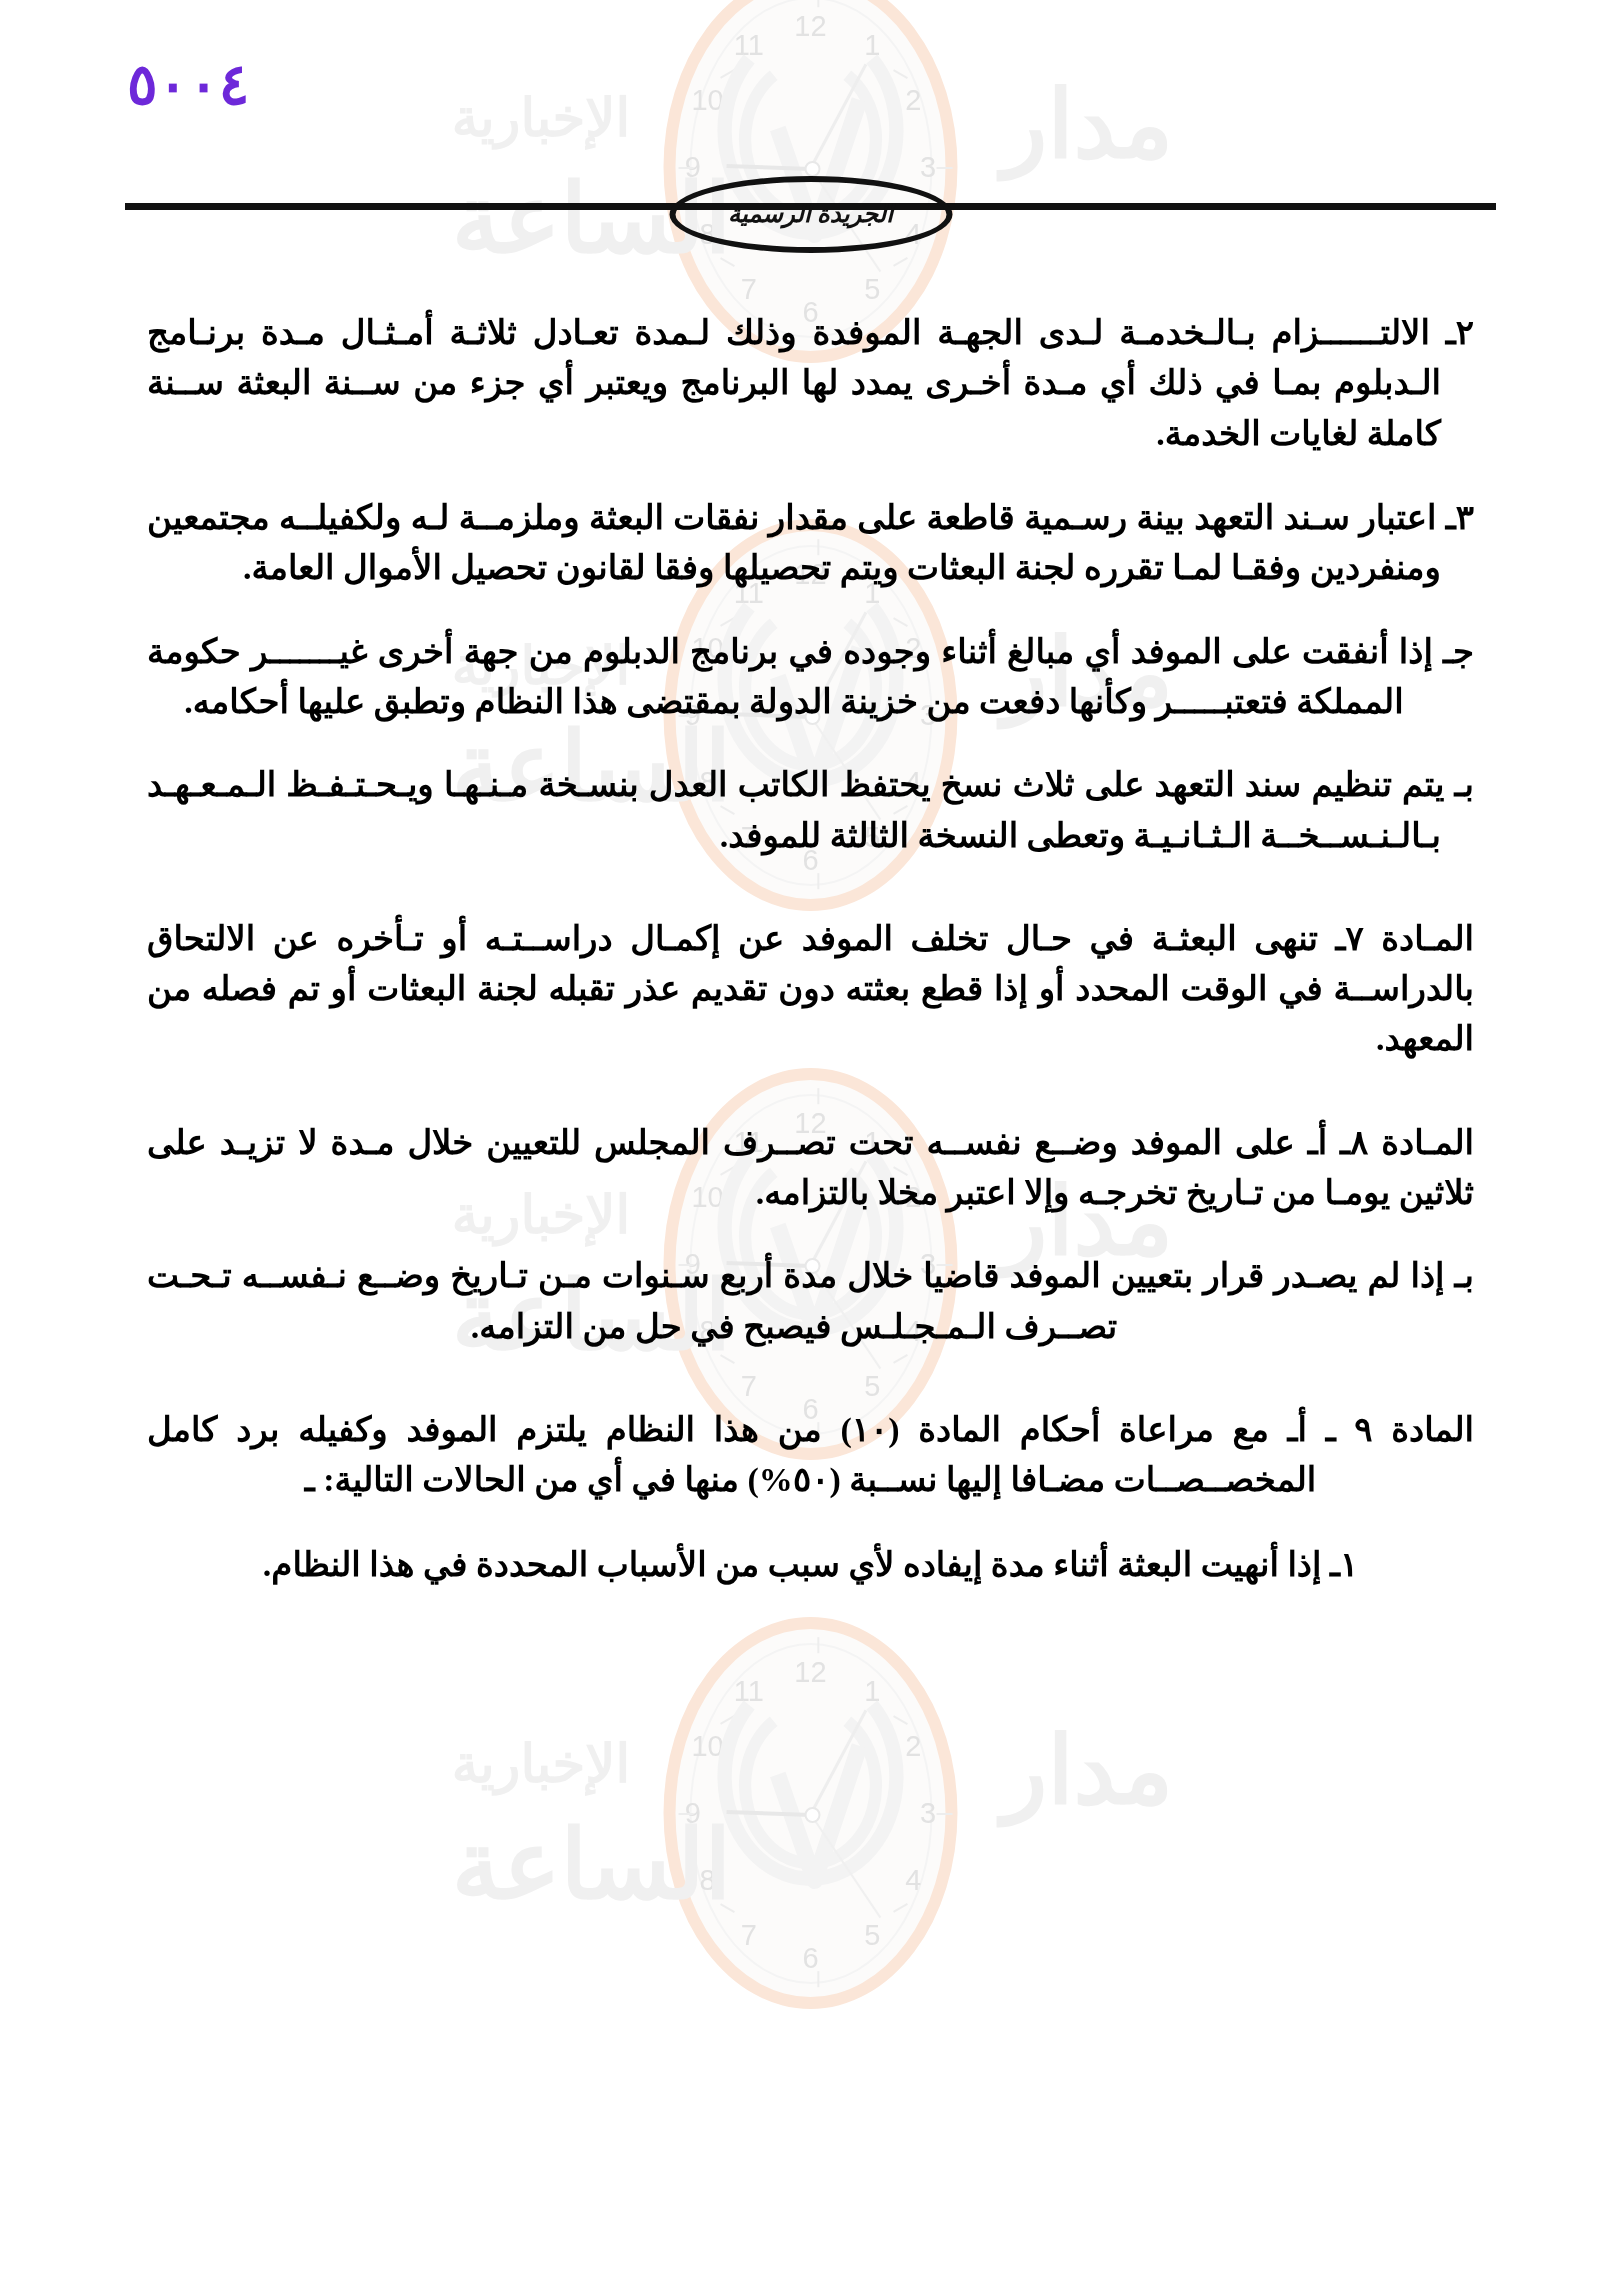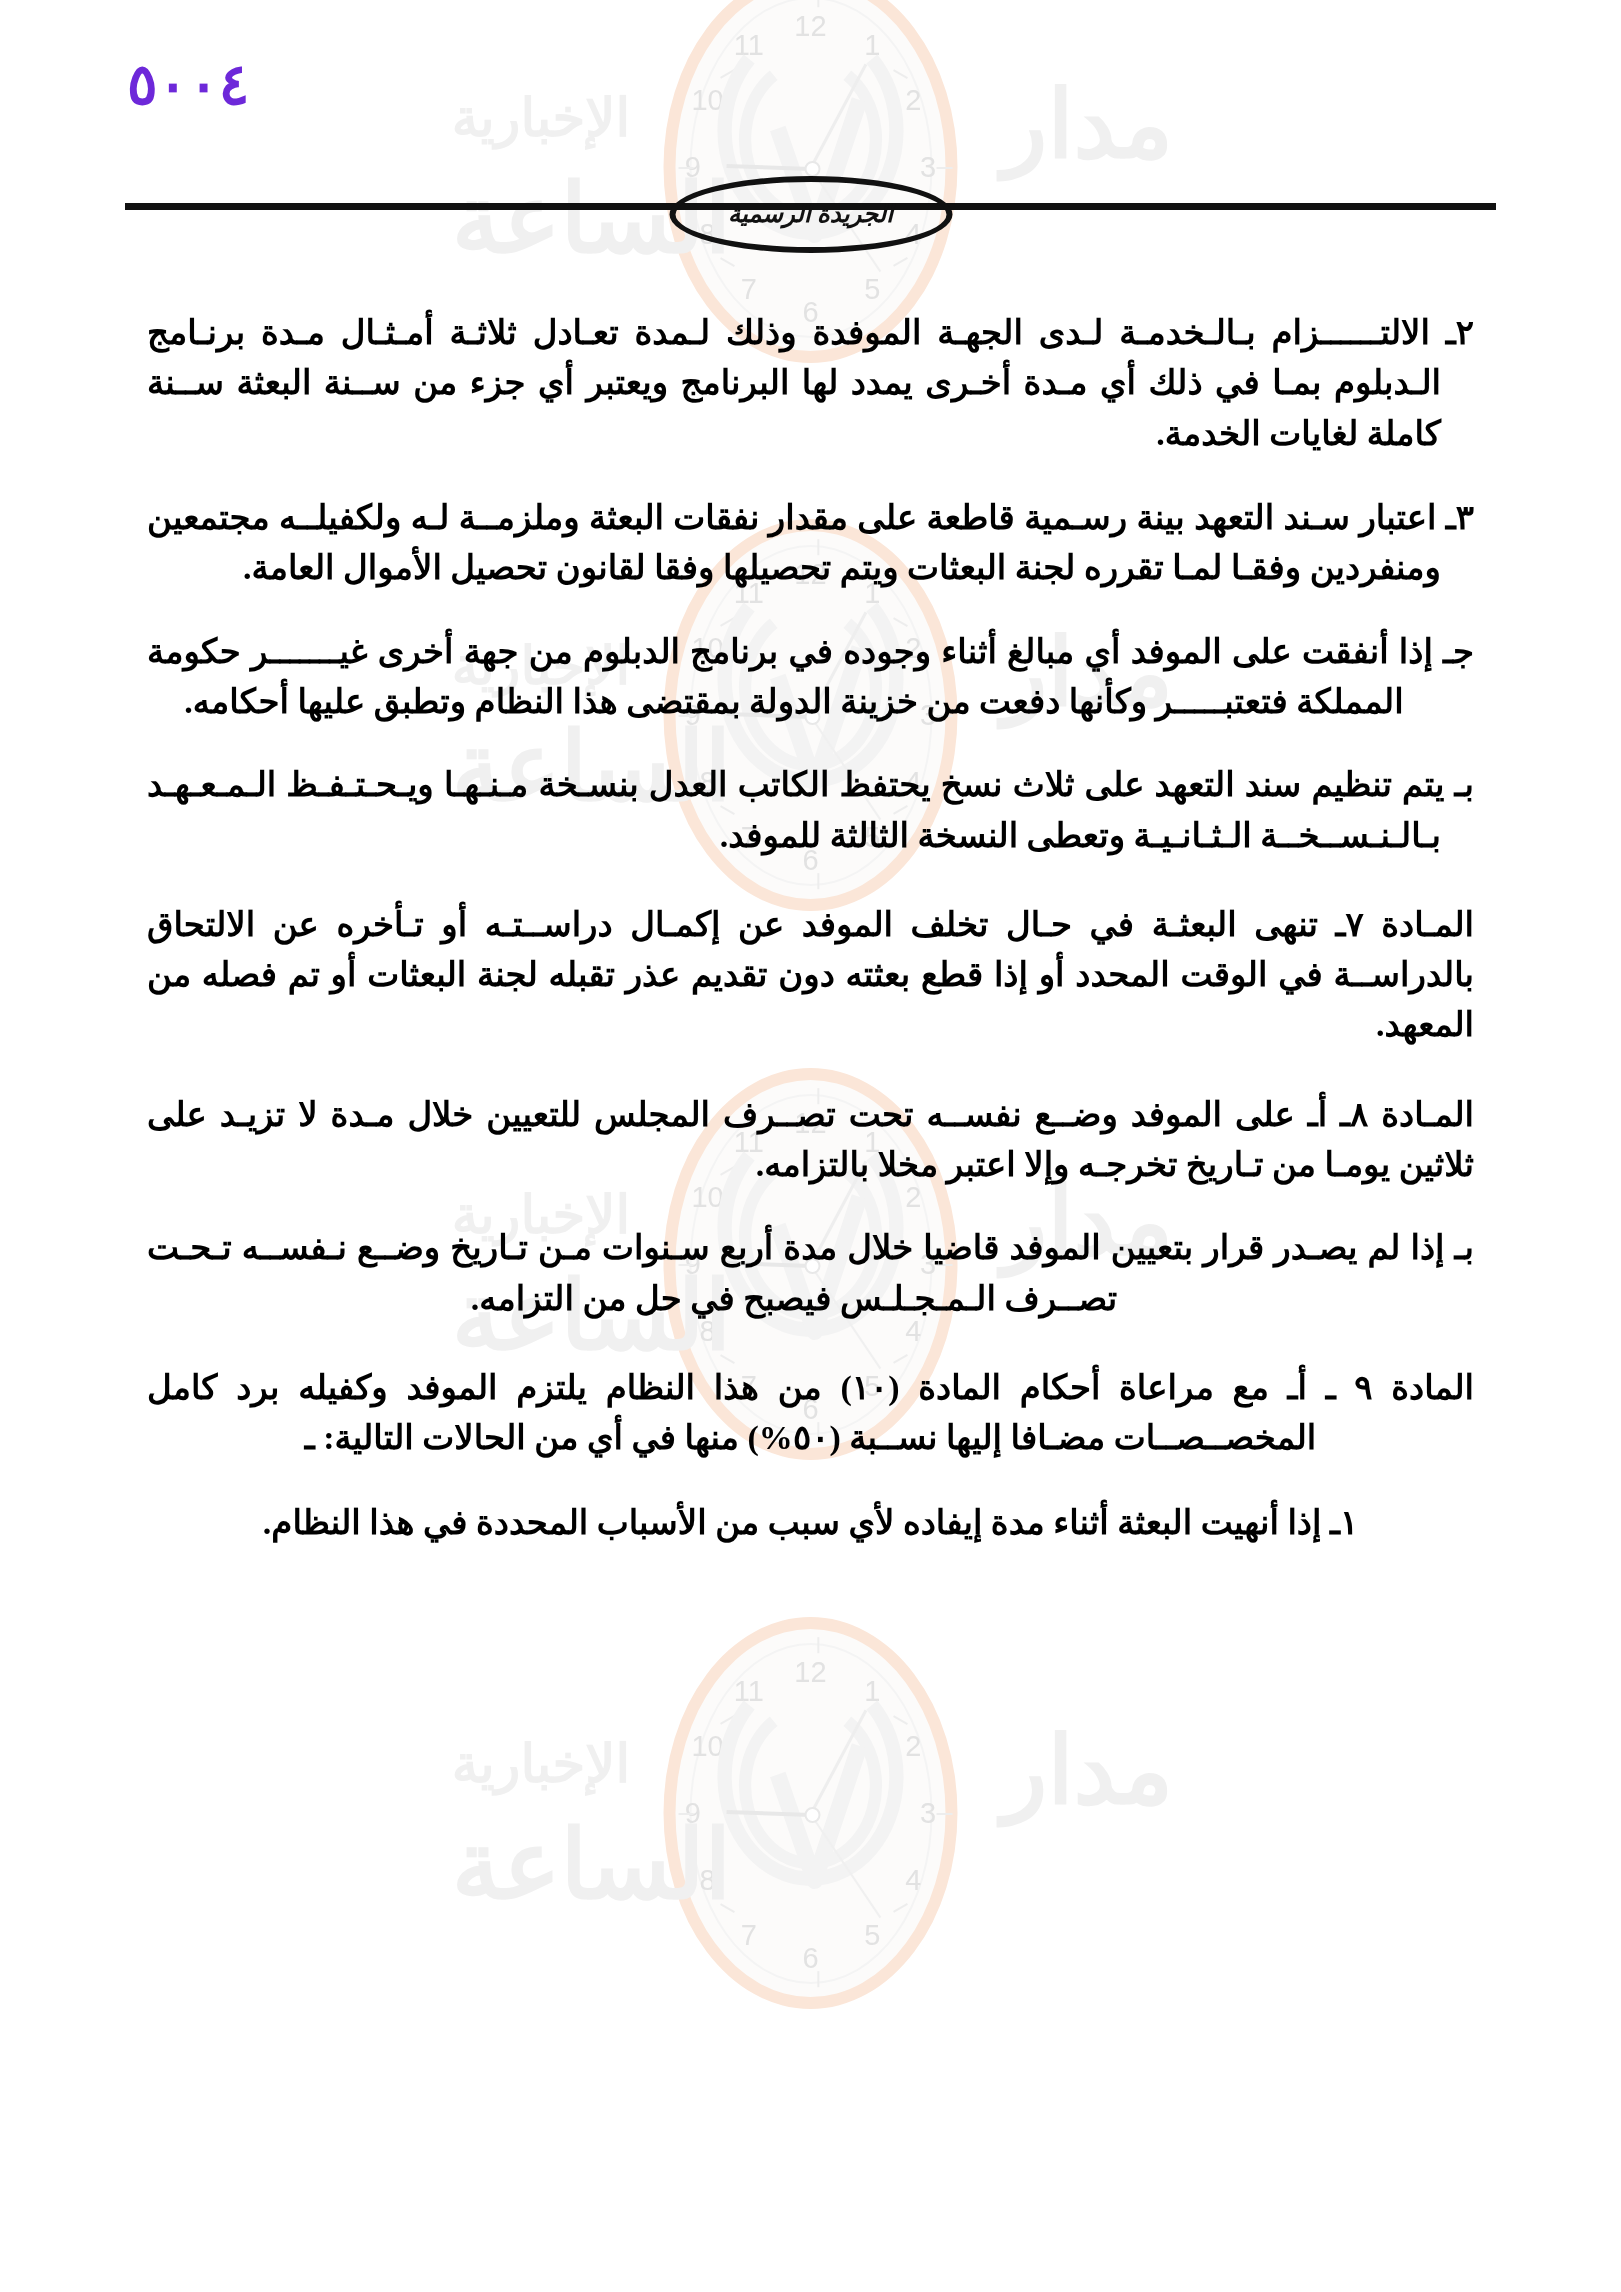--- a/index.html
+++ b/index.html
@@ -215,21 +215,21 @@
   .block {
     margin-bottom: 0;
     font-size: 34px;
     line-height: 1.48;
     font-weight: 700;
     text-align: justify;
     text-align-last: center;
     font-family: "Liberation Serif", "DejaVu Serif", serif;
   }
   .block.gap-md { margin-top: 33px; }
-  .block.gap-lg { margin-top: 39px; }
+  .block.gap-lg { margin-top: 53px; }
 
   
   .indent-1 { padding-left: 0; padding-right: 33px; text-indent: -33px; }
   .indent-2 { padding-left: 0; padding-right: 47px; text-indent: -47px; }
   .indent-art { padding-left: 0; padding-right: 0; }
 
   .last-center { text-align-last: center; }
   .last-right  { text-align-last: right; }
 </style>
 </head>

